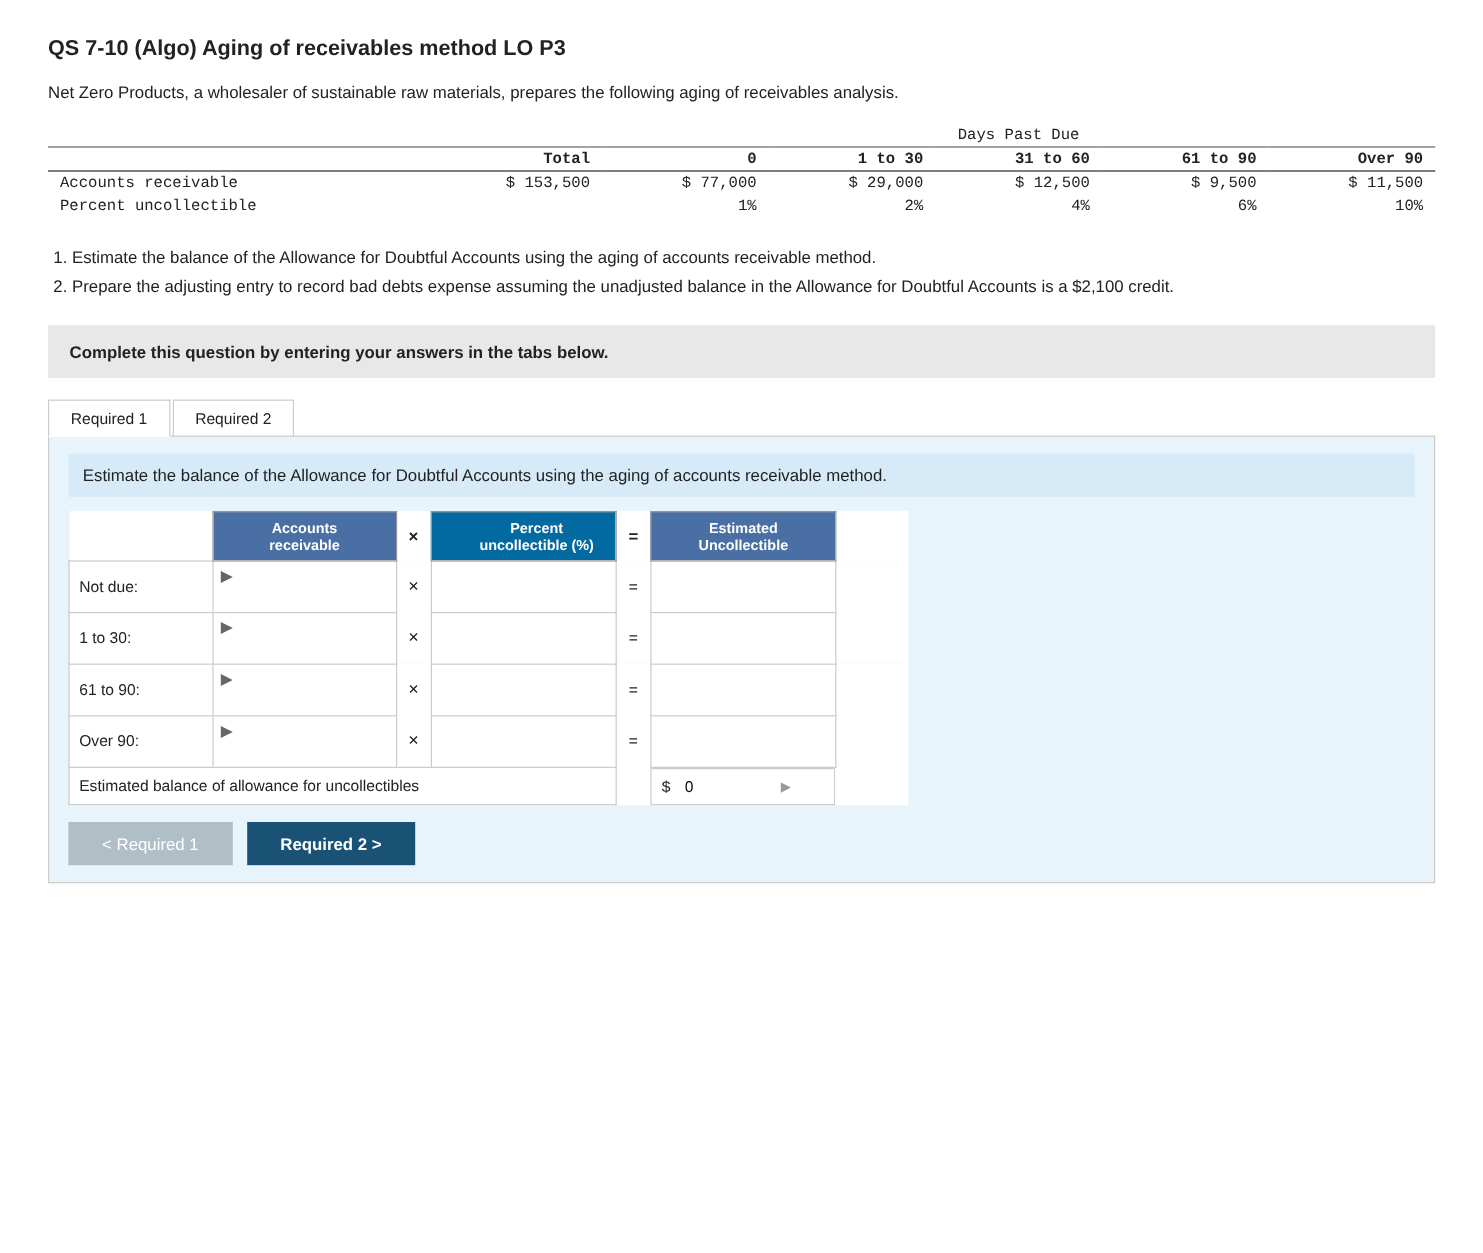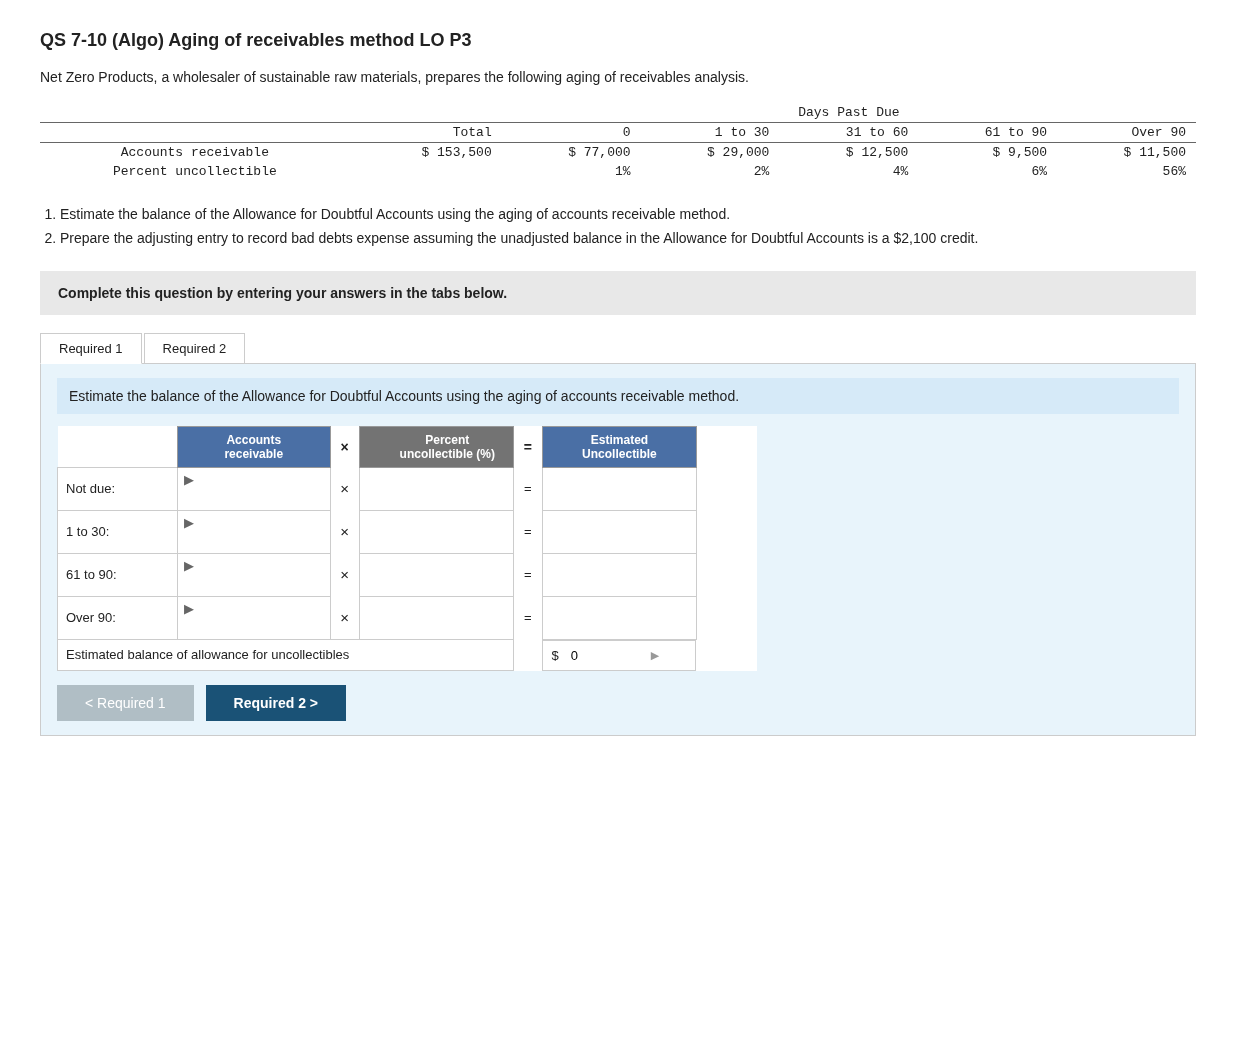--- a/index.html
+++ b/index.html
@@ -30,26 +30,26 @@
     .aging-table {
       border-collapse: collapse;
       width: 100%;
     }
     .aging-table th, .aging-table td {
       padding: 2px 10px;
       text-align: right;
       white-space: nowrap;
     }
     .aging-table th {
-      font-weight: normal;
+      font-weight: bold;
       border-top: 1px solid #666;
       border-bottom: 1px solid #666;
     }
     .aging-table td:first-child, .aging-table th:first-child {
-      text-align: center;
+      text-align: left;
     }
     .aging-table .days-header th {
       border: none;
       text-align: center;
       font-weight: normal;
     }
     .aging-table .days-header th.center-span {
       text-align: center;
       border-bottom: 1px solid #666;
     }
@@ -236,21 +236,21 @@
         <td>$ 9,500</td>
         <td>$ 11,500</td>
       </tr>
       <tr>
         <td>Percent uncollectible</td>
         <td></td>
         <td>1%</td>
         <td>2%</td>
         <td>4%</td>
         <td>6%</td>
-        <td>56%</td>
+        <td>10%</td>
       </tr>
     </tbody>
   </table>
 </div>
 
 <div class="questions">
   <ol>
     <li>Estimate the balance of the Allowance for Doubtful Accounts using the aging of accounts receivable method.</li>
     <li>Prepare the adjusting entry to record bad debts expense assuming the unadjusted balance in the Allowance for Doubtful Accounts is a $2,100 credit.</li>
   </ol>
@@ -269,21 +269,21 @@
 
 <div class="tab-content">
   <div class="tab-desc">Estimate the balance of the Allowance for Doubtful Accounts using the aging of accounts receivable method.</div>
 
   <table class="answer-table">
     <thead>
       <tr>
         <th class="white-header" style="min-width:120px;"></th>
         <th style="background:#4a6fa5;color:#fff;font-size:12px;min-width:120px;">Accounts<br>receivable</th>
         <th style="background:#fff;color:#222;border:none;width:24px;font-size:14px;">×</th>
-        <th style="background:#737373;color:#fff;font-size:12px;min-width:130px;padding-left:32px;">Percent<br>uncollectible (%)</th>
+        <th style="background:#0369a1;color:#fff;font-size:12px;min-width:130px;padding-left:32px;">Percent<br>uncollectible (%)</th>
         <th style="background:#fff;color:#222;border:none;width:28px;font-size:14px;">=</th>
         <th style="background:#4a6fa5;color:#fff;font-size:12px;min-width:130px;">Estimated<br>Uncollectible</th>
         <th style="background:#fff;border:none;min-width:60px;"></th>
       </tr>
     </thead>
     <tbody>
       <tr>
         <td class="row-label">Not due:</td>
         <td class="input-cell">
           <span style="color:#666;font-size:13px;">▶</span>

